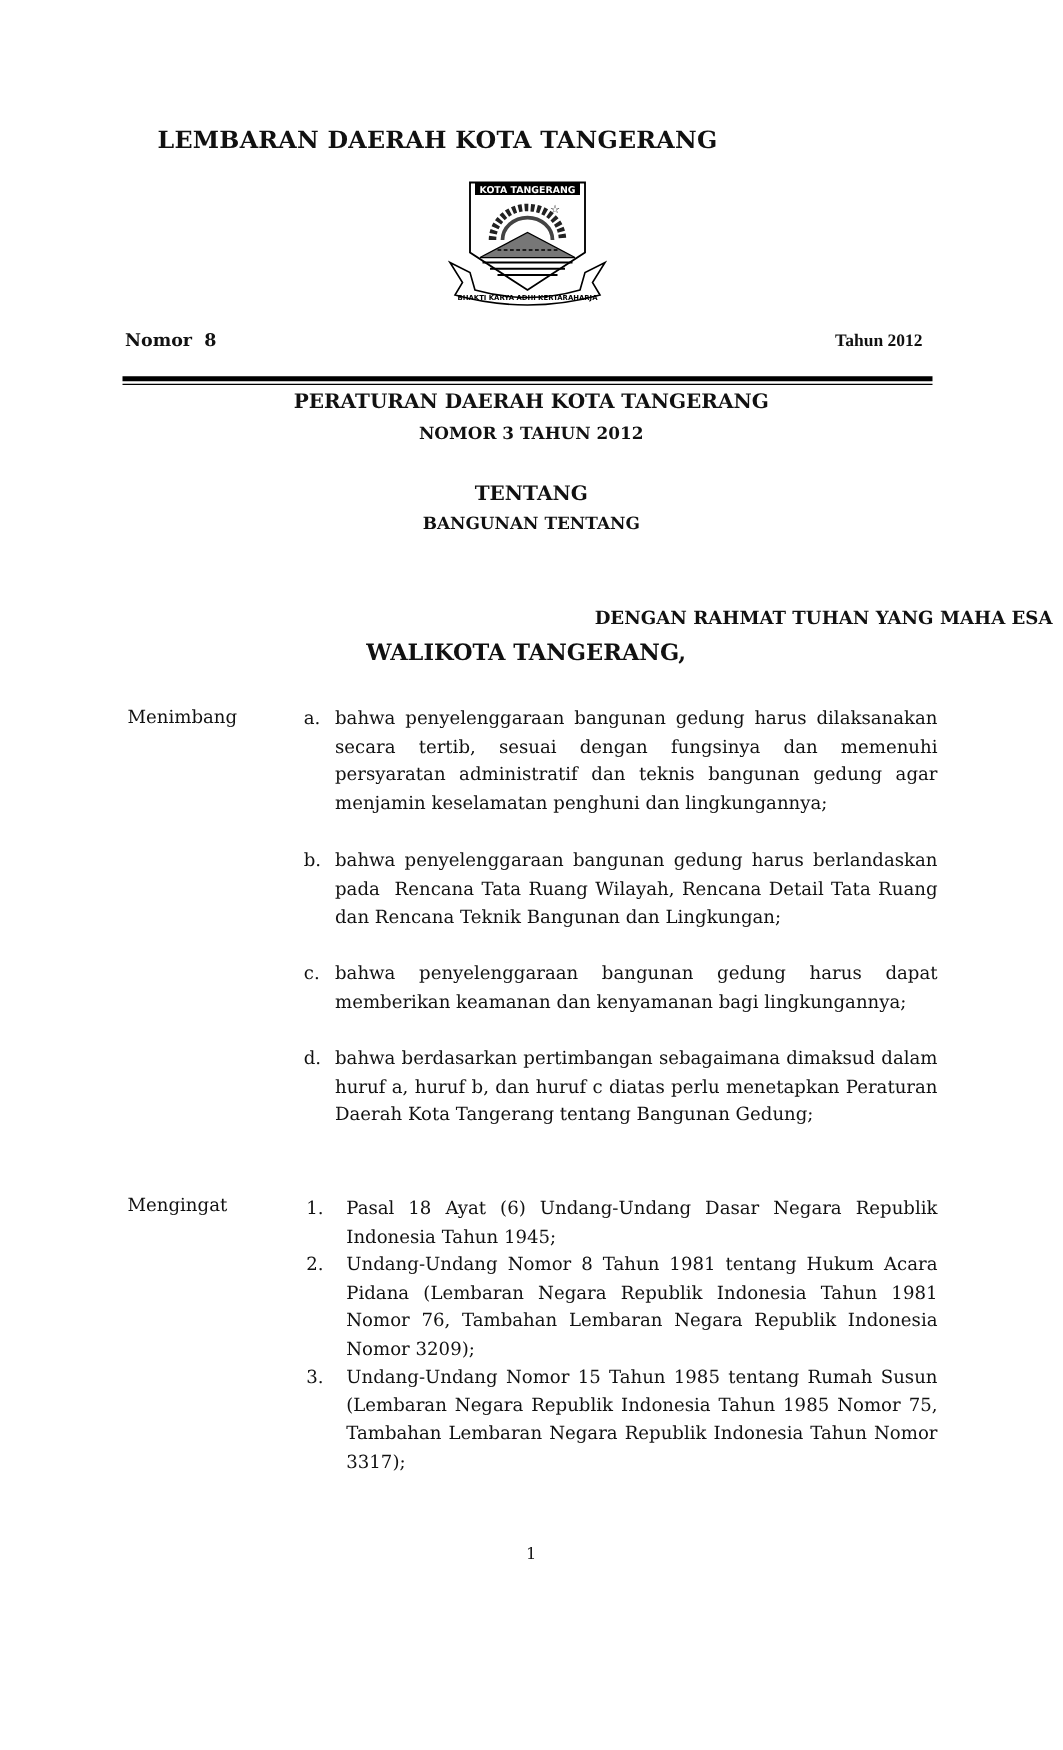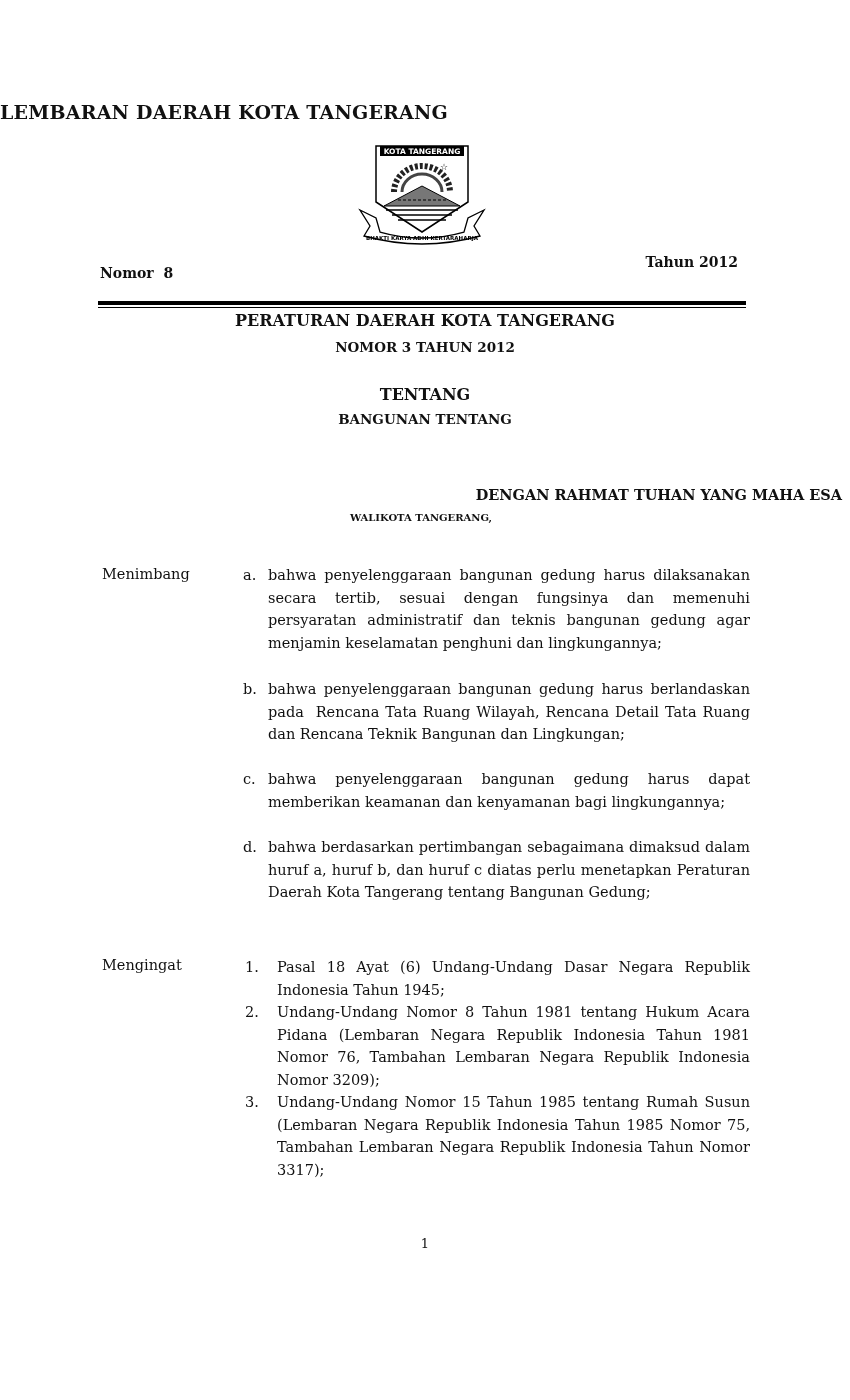--- a/index.html
+++ b/index.html
@@ -1,31 +1,31 @@
 <!DOCTYPE html>
 <html><head>
 <meta charset="utf-8">
 <style>
   html, body { margin: 0; padding: 0; background: #ffffff; }
   body { width: 850px; height: 1400px; position: relative; overflow: hidden; color: #111; font-family: "DejaVu Serif", serif; }
   .abs { position: absolute; }
   .bold-serif { font-family: "DejaVu Serif", serif; font-weight: bold; }
-  #title { top: 101px; left: 0; width: 700px; text-align: left; font-size: 19px; letter-spacing: 0.2px; }
+  #title { top: 101px; left: 0; width: 700px; text-align: center; font-size: 19px; letter-spacing: 0.2px; }
   #logo { top: 140px; left: 358px; width: 128px; height: 108px; }
   #nomor { top: 265px; left: 100px; font-size: 14px; }
-  #tahun { top: 254px; right: 112px; font-size: 14px; }
+  #tahun { top: 266px; right: 112px; font-size: 14px; font-family: Liberation Serif, serif; }
   #rule-thick { top: 301px; left: 98px; width: 648px; height: 4px; background: #000; }
   #rule-thin { top: 307px; left: 98px; width: 648px; height: 1px; background: #000; }
   .center { left: 0; width: 850px; text-align: center; }
   #perda { top: 311px; font-size: 16px; }
   #perda-no { top: 339px; font-size: 13.5px; }
   #tentang { top: 385px; font-size: 16px; }
   #subject { top: 411px; font-size: 13.5px; }
   #rahmat { top: 486px; left: 0; width: 842px; text-align: right; font-size: 14.5px; }
-  #walikota { top: 512px; left: 0; width: 842px; text-align: center; font-size: 10px; }
+  #walikota { top: 512px; left: 0; width: 842px; text-align: center; font-size: 18px; }
   .section-label { left: 102px; font-size: 14.5px; font-family: "DejaVu Serif", serif; }
   .item { left: 243px; width: 507px; font-size: 14.5px; line-height: 22.5px; font-family: "DejaVu Serif", serif; }
   .item .marker { position: absolute; left: 0; top: 0; }
   .item .body { margin-left: 25px; text-align: justify; }
   .item.num .body { margin-left: 32px; }
   #menimbang-label { top: 566px; }
   #mengingat-label { top: 957px; text-align: right; }
   #page-number { top: 1236px; left: 0; width: 850px; text-align: center; font-size: 13px; font-family: "DejaVu Serif", serif; }
 </style>
 </head>

